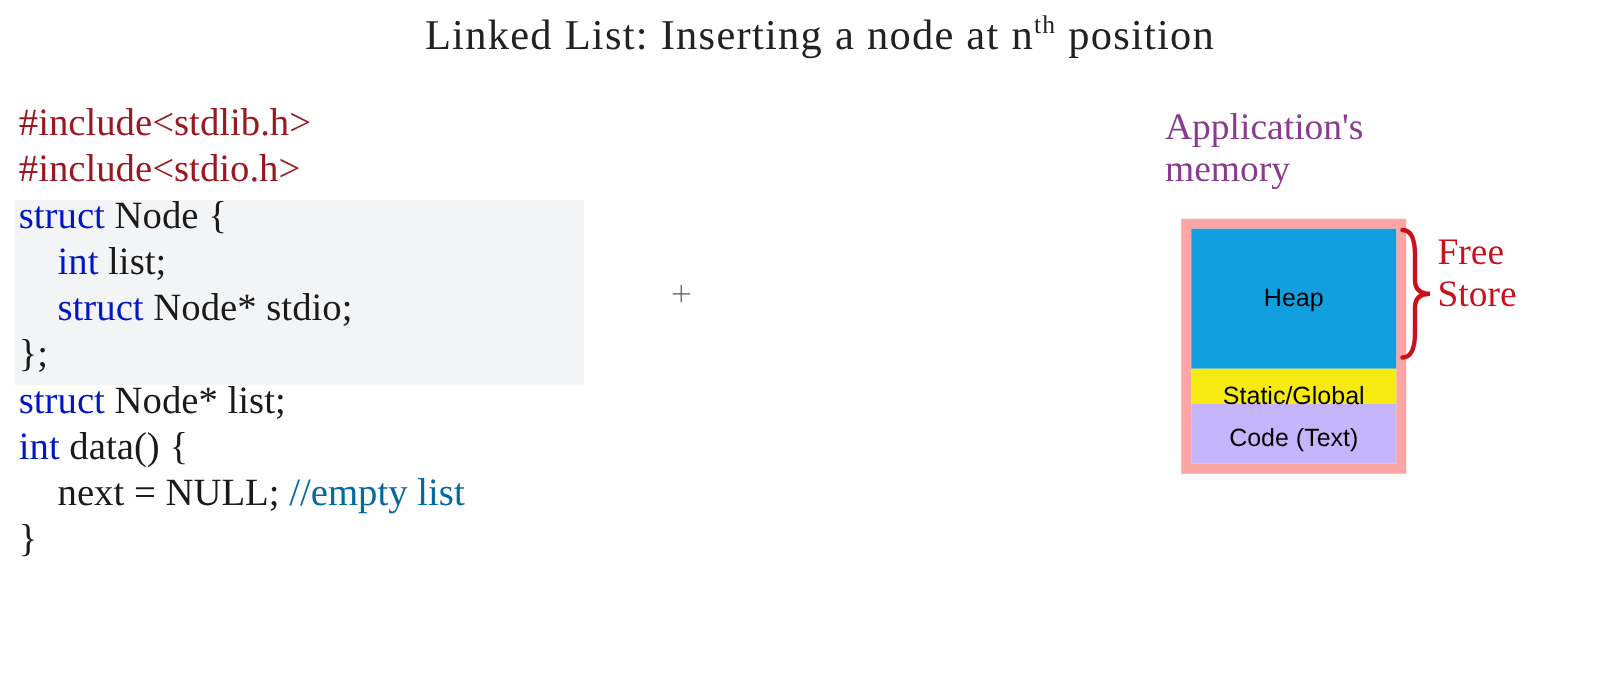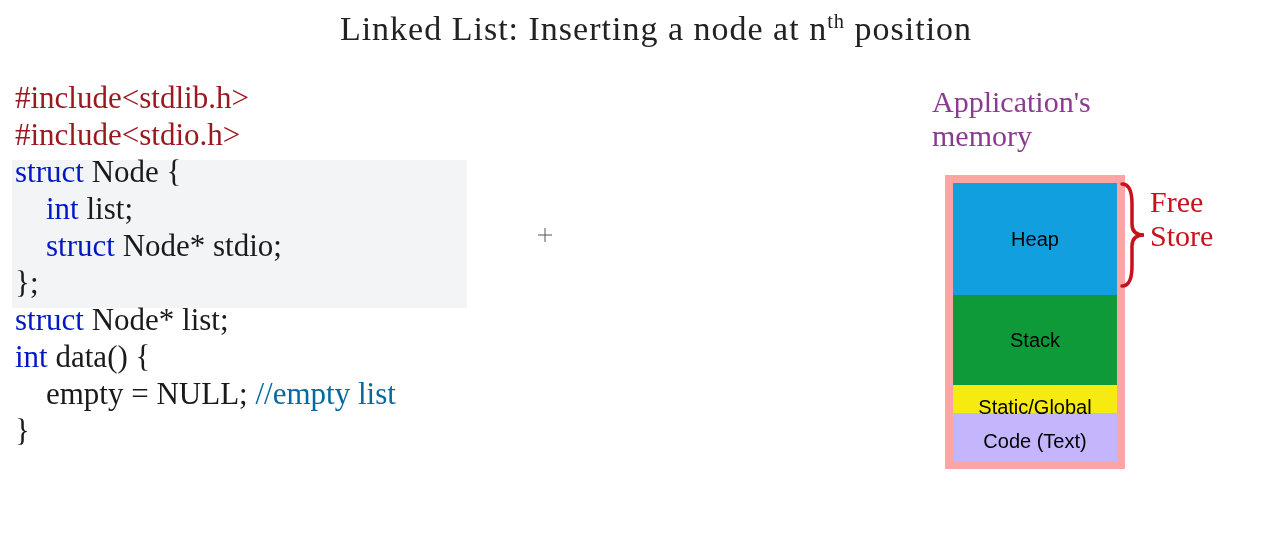--- a/index.html
+++ b/index.html
@@ -107,35 +107,34 @@
 <div class="struct-bg"></div>
 
 <div class="code-block"><span class="hdr"><span>#include</span><span>&lt;stdlib.h&gt;</span></span>
 <span class="hdr"><span>#include</span><span>&lt;stdio.h&gt;</span></span>
 <span class="kw">struct</span> <span>Node</span> {
     <span class="kw">int</span> <span>list</span>;
     <span class="kw">struct</span> <span>Node</span>* <span>stdio</span>;
 };
 <span class="kw">struct</span> <span>Node</span>* <span>list</span>;
 <span class="kw">int</span> <span>data</span>() {
-    <span>empty = NULL;</span> <span class="cmt">//empty list</span>
+    <span>next = NULL;</span> <span class="cmt">//empty list</span>
 }</div>
 
 <svg class="cursor-mark" viewBox="0 0 14 14">
   <line x1="7" y1="0" x2="7" y2="14" stroke="#555" stroke-width="1"></line>
   <line x1="0" y1="7" x2="14" y2="7" stroke="#555" stroke-width="1"></line>
 </svg>
 
 <div class="mem-title">
   <span>Application's<br>memory</span>
 </div>
 
 <div class="mem-diagram">
   <div class="mem-heap">Heap</div>
-  <div class="mem-stack">Stack</div>
   <div class="mem-static">Static/Global</div>
   <div class="mem-code">Code (Text)</div>
 </div>
 
 <svg class="bracket" viewBox="0 0 30 110">
   <path d="M 4 4 Q 14 4 14 24 L 14 44 Q 14 55 26 55 Q 14 55 14 66 L 14 86 Q 14 106 4 106" fill="none" stroke="#c9101c" stroke-width="3.5" stroke-linecap="round"></path>
 </svg>
 
 <div class="free-store">
   <span>Free<br>Store</span>

